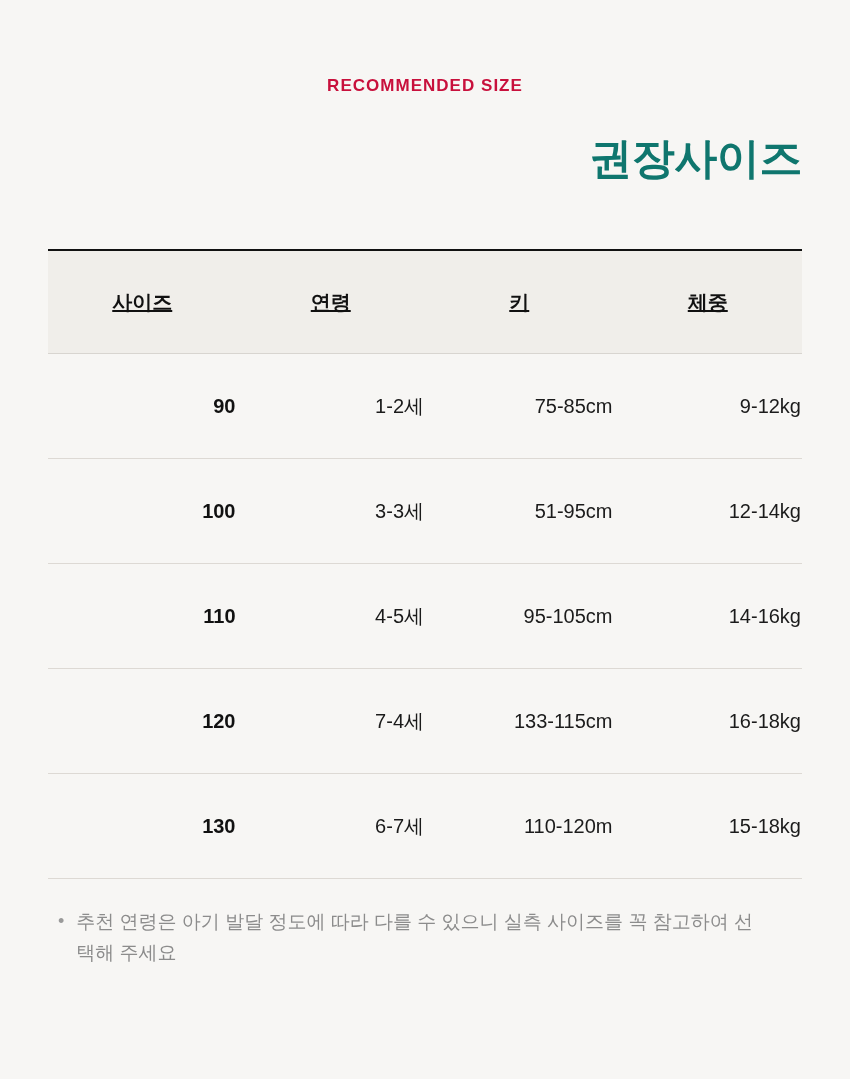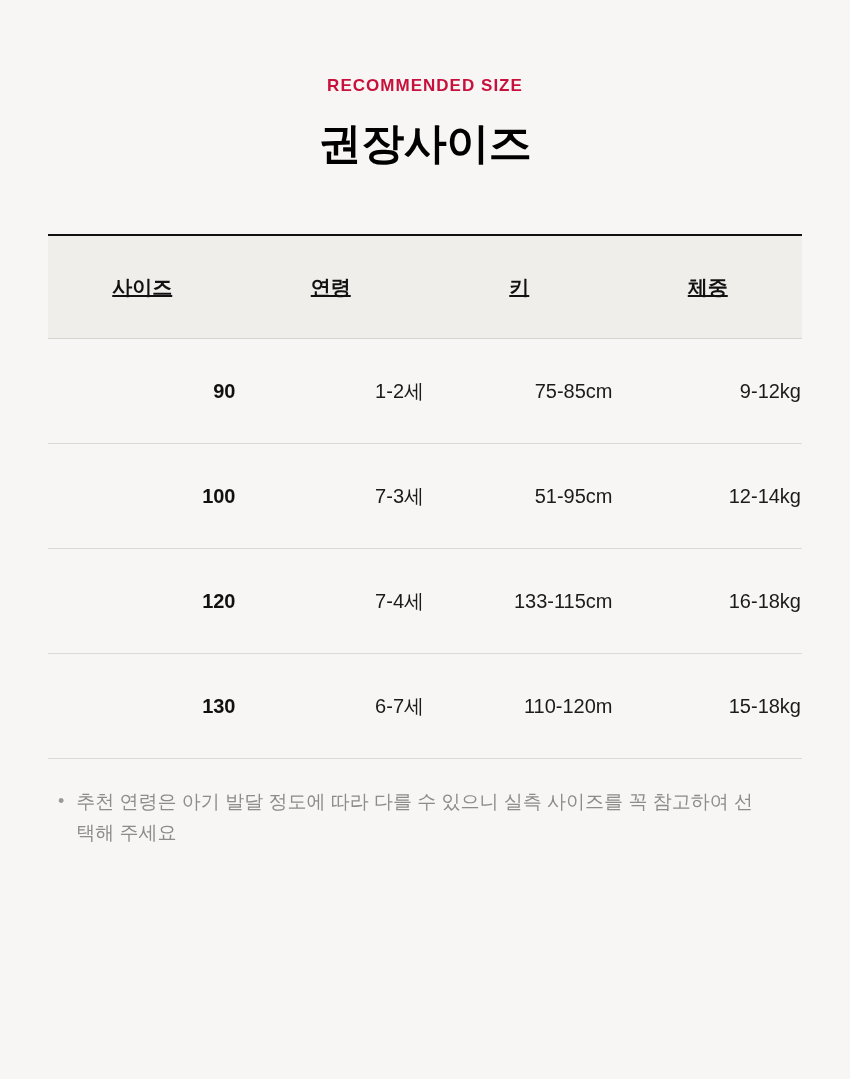--- a/index.html
+++ b/index.html
@@ -30,22 +30,23 @@
     font-size: 17px;
     font-weight: bold;
     letter-spacing: 0.06em;
     color: #c8103c;
     margin: 0;
   }
   .title {
     font-size: 43px;
     font-weight: bold;
     letter-spacing: -0.01em;
-    color: #000000;
-    margin: 19px 0 0 0;
+    color: #0f766e;
+    margin: 34px 0 0 0;
+    text-align: right;
   }
   .table-wrap {
     margin-top: 61px;
   }
   table.size-table {
     width: 754px;
     border-collapse: collapse;
     table-layout: fixed;
   }
   table.size-table thead tr {
@@ -124,23 +125,29 @@
       </thead>
       <tbody>
         <tr>
           <td class="col-size">90</td>
           <td>1-2세</td>
           <td>75-85cm</td>
           <td>9-12kg</td>
         </tr>
         <tr>
           <td class="col-size">100</td>
-          <td>7-3세</td>
+          <td>3-3세</td>
           <td>51-95cm</td>
           <td>12-14kg</td>
+        </tr>
+        <tr>
+          <td class="col-size">110</td>
+          <td>4-5세</td>
+          <td>95-105cm</td>
+          <td>14-16kg</td>
         </tr>
         <tr>
           <td class="col-size">120</td>
           <td>7-4세</td>
           <td>133-115cm</td>
           <td>16-18kg</td>
         </tr>
         <tr>
           <td class="col-size">130</td>
           <td>6-7세</td>

